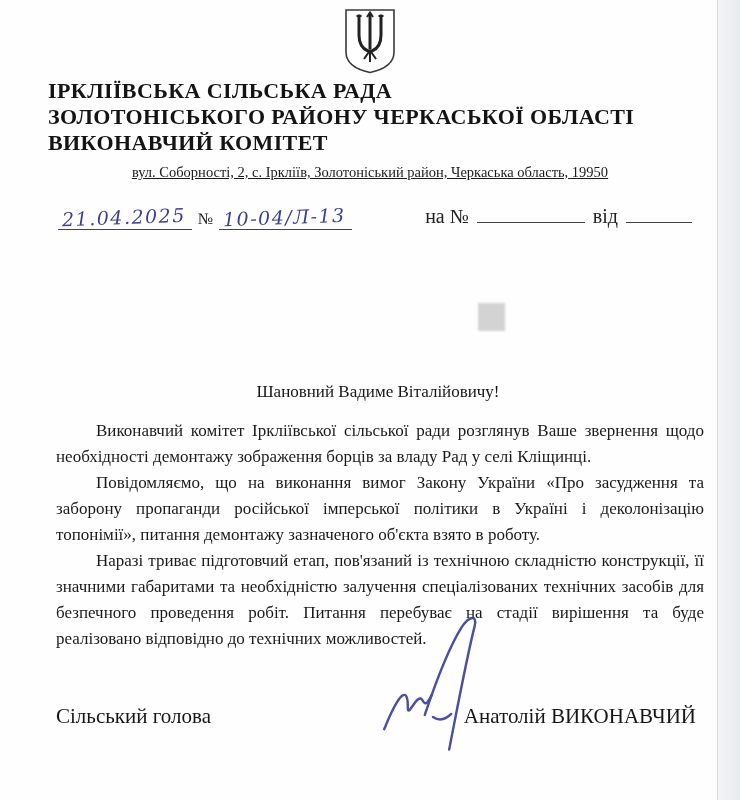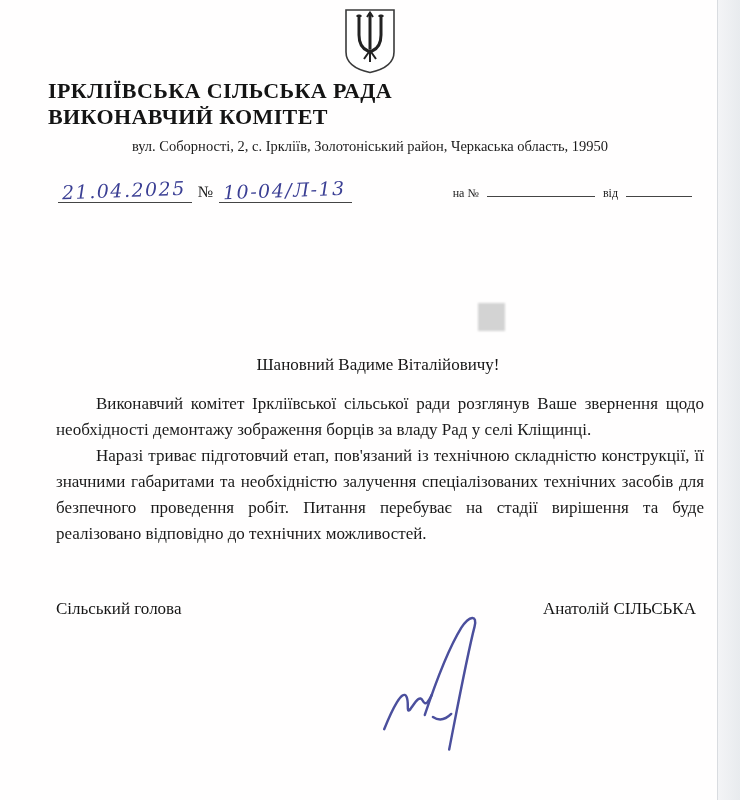--- a/index.html
+++ b/index.html
@@ -18,51 +18,51 @@
   }
   
   .emblem{
     width:56px;height:66px;margin:8px auto 4px auto;display:block;
   }
   .org-line{
     text-align:left;font-weight:bold;letter-spacing:.4px;
     font-size:22px;line-height:26px;color:#141414;padding-left:48px;
   }
   .org-line.underlined{text-underline-offset:3px;}
-  .address-block{margin-top:6px;text-align:center;font-size:14.5px;line-height:21px;color:#1b1b1b;}
+  .address-block{margin-top:6px;text-align:center;font-size:14.5px;line-height:21px;color:#1b1b1b;text-decoration:underline;}
   .address-block .email{text-decoration:underline;}
   
   .ref-row{
     display:flex;justify-content:space-between;align-items:flex-end;
     margin:22px 48px 0 58px;font-size:15px;
   }
   .hw{
     font-family:"DejaVu Serif", serif;font-style:italic;
     color:#3b3f94;font-size:19px;letter-spacing:1.5px;
     display:inline-block;transform:rotate(-2deg);
   }
   .blank-line{display:inline-block;border-bottom:1.4px solid #444;vertical-align:baseline;}
   .ref-left .blank-under{border-bottom:1.4px solid #444;padding:0 6px 1px 4px;display:inline-block;}
   .ref-left .num-sign{margin:0 6px;font-size:16px;}
-  .ref-right{font-size:12px;color:#222;padding-bottom:2px;}
+  .ref-right{font-size:20px;color:#222;padding-bottom:2px;}
   .ref-right .b1{width:108px;margin:0 8px;}
   .ref-right .b2{width:66px;margin-left:8px;}
   
   .redaction{
     position:absolute;left:478px;top:303px;width:27px;height:28px;
     background:#d3d3d3;filter:blur(1px);
   }
   
   .salutation{margin-top:152px;text-align:center;font-size:17px;color:#161616;padding-left:16px;}
   .body-text{margin:16px 36px 0 56px;font-size:17px;line-height:26px;text-align:justify;color:#1a1a1a;}
   .body-text p{margin:0;text-indent:40px;}
   
   .sign-row{
     display:flex;justify-content:space-between;
-    margin:52px 44px 0 56px;font-size:17px;color:#161616;
+    margin:52px 44px 0 56px;font-size:21px;color:#161616;
   }
   .signature-svg{position:absolute;left:372px;top:614px;width:132px;height:140px;}
 </style>
 </head>
 <body>
 
 <div class="page">
 
   <div class="edge-strip"></div>
 
@@ -75,20 +75,21 @@
     </g>
     <g stroke="#222" stroke-width="2" fill="none">
       <path d="M13.5 8 H18.5 M35.5 8 H40.5"></path>
       <path d="M24 9 L27 4.5 L30 9"></path>
       <path d="M21 51 L27 42.5 L33 51"></path>
       <path d="M27 43 V54"></path>
     </g>
   </svg>
 
   <div class="org-line">ІРКЛІЇВСЬКА СІЛЬСЬКА РАДА</div>
+  <div class="org-line">ЗОЛОТОНІСЬКОГО РАЙОНУ ЧЕРКАСЬКОЇ ОБЛАСТІ</div>
   <div class="org-line underlined">ВИКОНАВЧИЙ КОМІТЕТ</div>
 
   <div class="address-block">
     <div>вул. Соборності, 2, с. Іркліїв, Золотоніський район, Черкаська область, 19950</div>
   </div>
 
   <div class="ref-row">
     <div class="ref-left">
       <span class="blank-under"><span class="hw">21.04.2025</span></span><span class="num-sign">№</span><span class="blank-under"><span class="hw">10-04/Л-13</span></span>
     </div>
@@ -96,26 +97,27 @@
       <span>на №</span><span class="blank-line b1"></span><span>від</span><span class="blank-line b2"></span>
     </div>
   </div>
 
   <div class="redaction"></div>
 
   <div class="salutation">Шановний Вадиме Віталійовичу!</div>
 
   <div class="body-text">
     <p>Виконавчий комітет Іркліївської сільської ради розглянув Ваше звернення щодо необхідності демонтажу зображення борців за владу Рад у селі Кліщинці.</p>
+    <p>Повідомляємо, що на виконання вимог Закону України «Про засудження та заборону пропаганди російської імперської політики в Україні і деколонізацію топонімії», питання демонтажу зазначеного об'єкта взято в роботу.</p>
     <p>Наразі триває підготовчий етап, пов'язаний із технічною складністю конструкції, її значними габаритами та необхідністю залучення спеціалізованих технічних засобів для безпечного проведення робіт. Питання перебуває на стадії вирішення та буде реалізовано відповідно до технічних можливостей.</p>
   </div>
 
   <div class="sign-row">
     <span>Сільський голова</span>
-    <span>Анатолій СІЛЬСЬКА</span>
+    <span>Анатолій ВИКОНАВЧИЙ</span>
   </div>
 
   <svg class="signature-svg" viewBox="0 0 130 135" xmlns="http://www.w3.org/2000/svg">
     <g stroke="#3c4195" stroke-width="2.4" fill="none" stroke-linecap="round" opacity="0.92">
       <path d="M12 112 C20 92, 30 72, 34 80 C37 86, 33 98, 38 92 C43 85, 47 78, 50 84 C53 90, 56 84, 59 78"></path>
       <path d="M52 98 C58 80, 72 38, 88 12 C96 0, 104 -1, 101 11 C94 38, 85 86, 76 132"></path>
       <path d="M60 100 C66 104, 72 103, 78 97"></path>
     </g>
   </svg>
 

